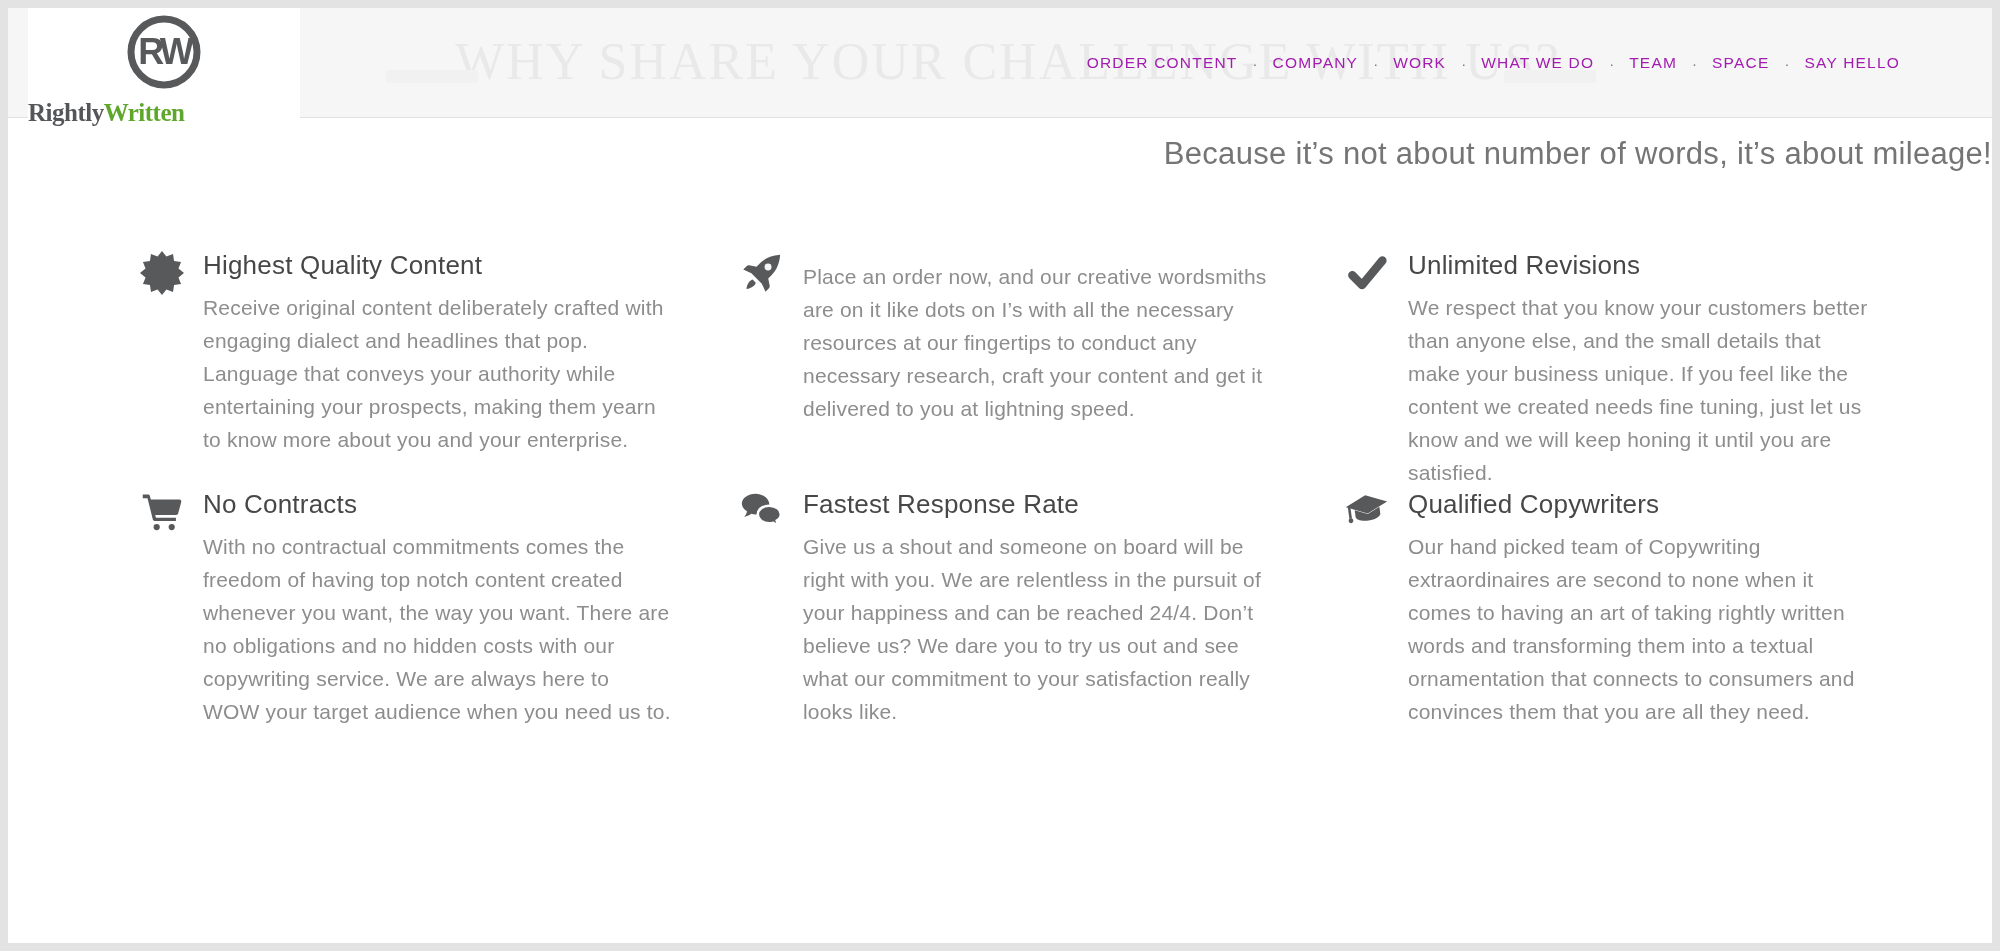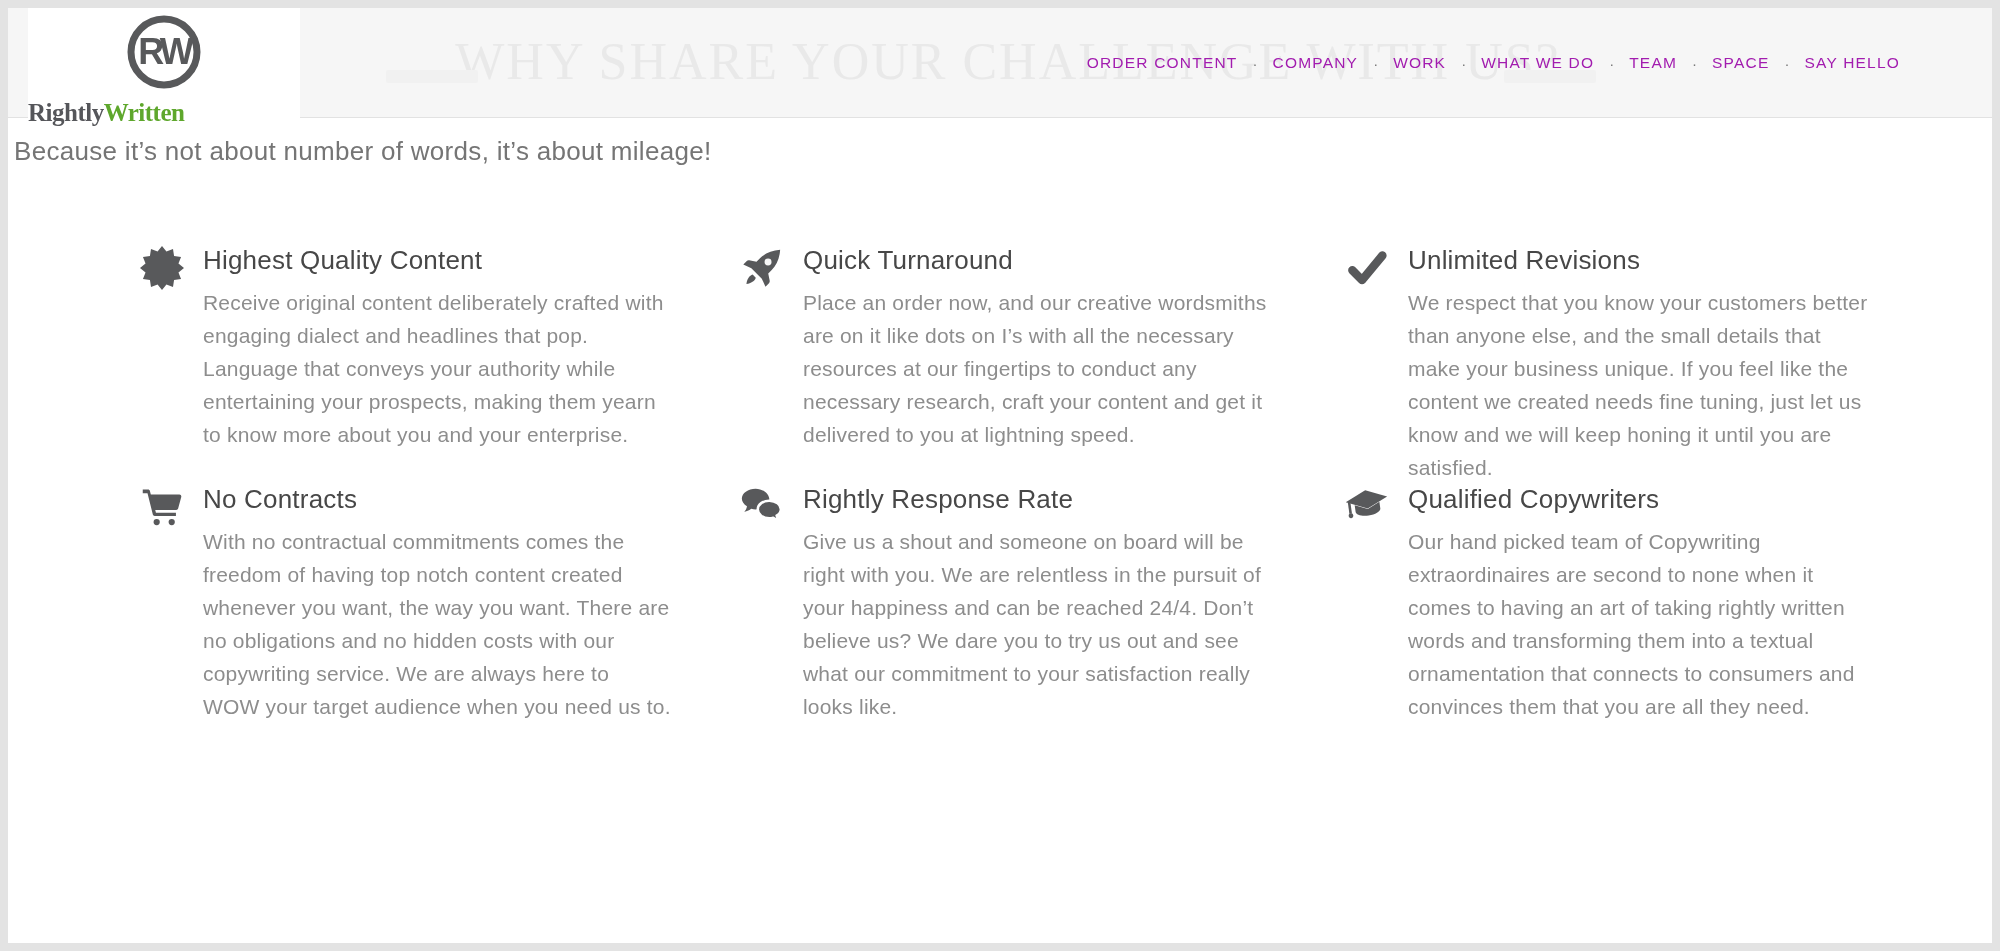--- a/index.html
+++ b/index.html
@@ -49,22 +49,22 @@
     display:flex; align-items:center; z-index:2;
   }
   .nav-item {
     font-size:15.5px; letter-spacing:1.2px; color:#a21caf;
     text-transform:uppercase; text-decoration:none; cursor:pointer;
     white-space:nowrap;
   }
   .nav-sep { color:#7a7a7a; margin:0 15px; font-size:15px; }
   
   .subtitle {
-    padding-top:18px; text-align:left;
-    font-size:26px; letter-spacing:0.3px; color:#757575;margin-left:6px;
+    padding-top:18px; text-align:right;
+    font-size:31px; letter-spacing:0.3px; color:#757575;
   }
   .features {
     margin:78px 60px 0 132px;
     display:grid;
     grid-template-columns:600px 605px auto;
   }
   .feature { display:flex; align-items:flex-start; }
   .f-icon { width:46px; flex:0 0 46px; margin-right:17px; margin-top:1px; }
   .f-icon svg { display:block; }
   .f-title {
@@ -130,21 +130,20 @@
 
     <div class="feature">
       <span class="f-icon">
         <svg width="44" height="44" viewBox="0 0 24 24">
           <path fill="#58595b" d="M21.9 2.1c-4.6.3-8.4 2-11 4.6L9 8.6l-4-.8c-.5-.1-1 .1-1.3.4L1.8 10.1l4.4 2 5.7 5.7 2 4.4 1.9-1.9c.3-.3.5-.8.4-1.3l-.8-4 1.9-1.9c2.6-2.6 4.3-6.4 4.6-11z"></path>
           <circle fill="#f6f6f6" cx="15.3" cy="8.7" r="1.9"></circle>
           <path fill="#58595b" d="M6.9 15.6c-1.7.4-3.1 2.6-3.4 5.1 2.5-.3 4.7-1.7 5.1-3.4z"></path>
         </svg>
       </span>
       <div>
-        <div class="f-title">Quick Turnaround</div>
         <div class="f-body">Place an order now, and our creative wordsmiths are on it like dots on I’s with all the necessary resources at our fingertips to conduct any necessary research, craft your content and get it delivered to you at lightning speed.</div>
       </div>
     </div>
 
     <div class="feature">
       <span class="f-icon">
         <svg width="44" height="44" viewBox="0 0 24 24">
           <path fill="none" stroke="#58595b" stroke-width="4.6" stroke-linecap="round" stroke-linejoin="round" d="M4 13.2 L9.3 18.6 L20.4 5.2"></path>
         </svg>
       </span>
@@ -169,21 +168,21 @@
     </div>
 
     <div class="feature">
       <span class="f-icon">
         <svg width="44" height="44" viewBox="0 0 24 24">
           <path fill="#58595b" d="M8.5 2C4.4 2 1 4.4 1 7.4c0 1.7 1.1 3.2 2.8 4.2-.1.9-.5 2.1-1.6 3 1.8-.2 3.1-.9 3.9-1.6.8.2 1.6.3 2.4.3 4.1 0 7.5-2.4 7.5-5.4S12.6 2 8.5 2z"></path>
           <path fill="#58595b" stroke="#ffffff" stroke-width="1.4" d="M16.1 8.6c3.4.1 6.2 2.1 6.2 4.6 0 1.4-.9 2.7-2.3 3.5.1.8.5 1.8 1.4 2.5-1.5-.1-2.6-.7-3.3-1.3-.7.2-1.4.3-2.1.3-3.5 0-6.3-2.2-6.3-4.9s2.9-4.8 6.4-4.7z"></path>
         </svg>
       </span>
       <div>
-        <div class="f-title">Rightly Response Rate</div>
+        <div class="f-title">Fastest Response Rate</div>
         <div class="f-body">Give us a shout and someone on board will be right with you. We are relentless in the pursuit of your happiness and can be reached 24/4. Don’t believe us? We dare you to try us out and see what our commitment to your satisfaction really looks like.</div>
       </div>
     </div>
 
     <div class="feature">
       <span class="f-icon">
         <svg width="44" height="44" viewBox="0 0 24 24">
           <g transform="rotate(-8 12 10)">
             <polygon fill="#58595b" points="12,2.8 23.4,7.8 12,12.8 0.6,7.8"></polygon>
             <path fill="#58595b" d="M5.2 10.1v3.7c0 1.6 3 2.9 6.8 2.9s6.8-1.3 6.8-2.9v-3.7l-6.8 3z"></path>

